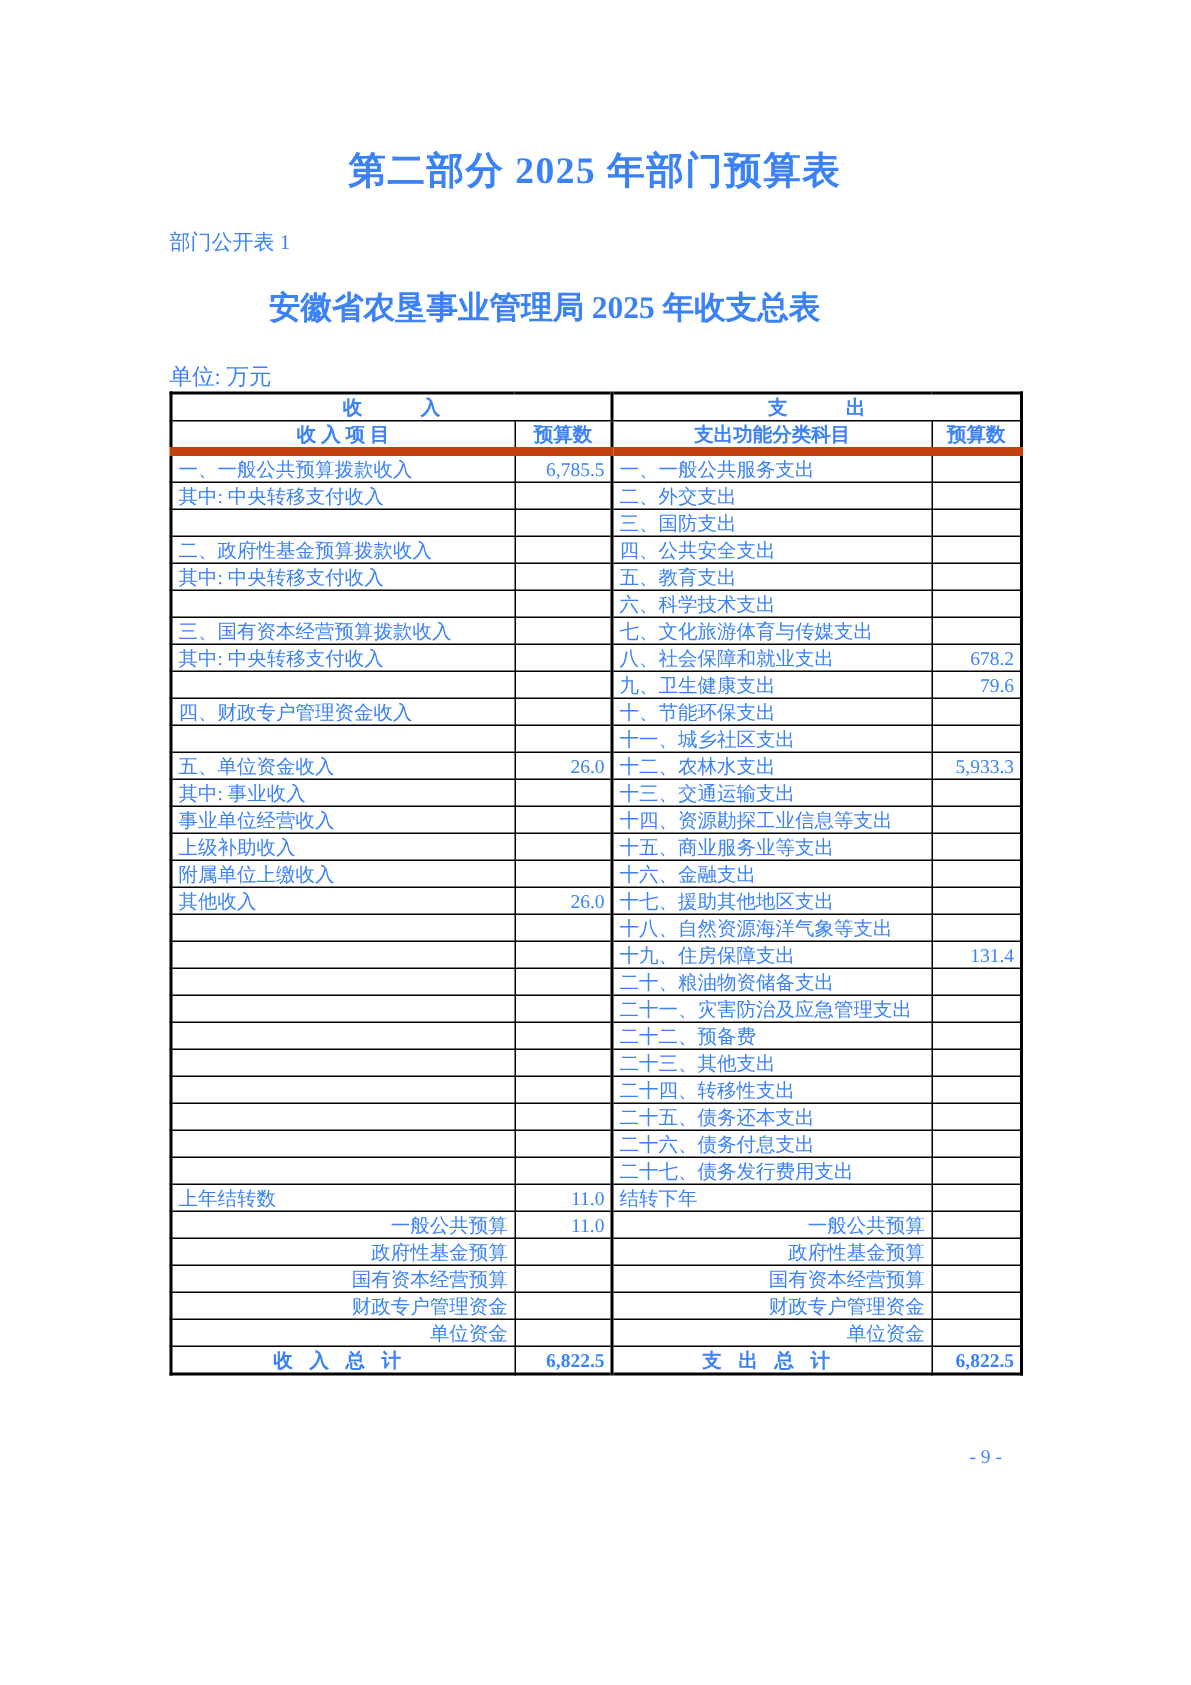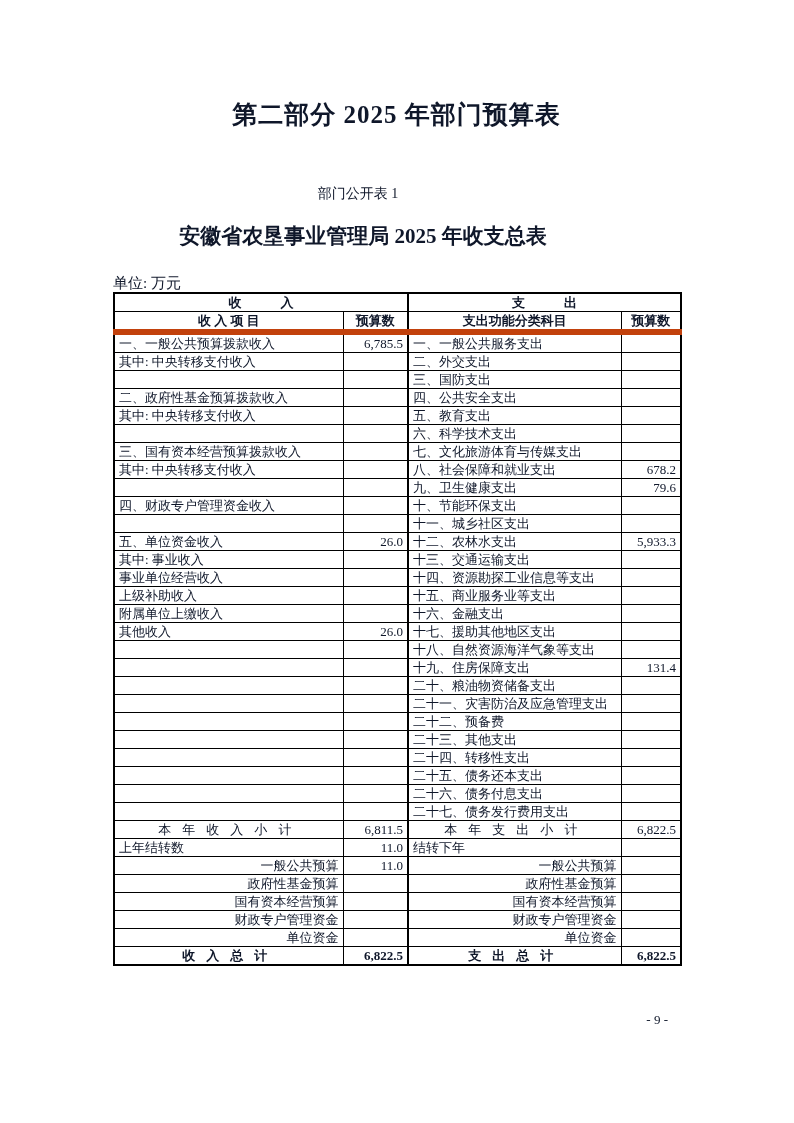--- a/index.html
+++ b/index.html
@@ -1,33 +1,33 @@
 <!DOCTYPE html>
 <html><head>
 <meta charset="utf-8">
 <style>
   * { box-sizing: border-box; }
   html, body { margin: 0; padding: 0; background: #ffffff; }
   .page {
     width: 794px; height: 1123px; margin: 0 auto;
-    background: #ffffff; color: #0f172a;
+    background: #ffffff; color: #3b82f6;
     font-family: "Liberation Serif", "DejaVu Serif", serif;
     padding: 0 114px 0 113px;
     position: relative;
   }
   .part-title {
     margin: 0; padding-top: 100px;
     font-size: 25px; font-weight: bold;
     text-align: center; letter-spacing: 1px;
     line-height: 30px;
   }
   .table-label {
-    margin-top: 56px;
+    margin-top: 25px;
     font-size: 14px; line-height: 16px;
-    text-align: center; padding-right: 77px;
+    text-align: left; padding-right: 77px;
   }
   .table-title {
     margin: 22px 67px 0 0;
     font-size: 21px; font-weight: bold;
     text-align: center; line-height: 25px;
   }
   .unit-note {
     margin-top: 26px;
     font-size: 15px; line-height: 16px;
     padding-right: 1px;
@@ -256,26 +256,20 @@
           <td class="num"></td>
           <td class="item div2">二十六、债务付息支出</td>
           <td class="num"></td>
         </tr>
         <tr>
           <td class="item"></td>
           <td class="num"></td>
           <td class="item div2">二十七、债务发行费用支出</td>
           <td class="num"></td>
         </tr>
-        <tr class="subtotal">
-          <td class="item">本 年 收 入 小 计</td>
-          <td class="num">6,811.5</td>
-          <td class="item div2">本 年 支 出 小 计</td>
-          <td class="num">6,822.5</td>
-        </tr>
         <tr>
           <td class="item">上年结转数</td>
           <td class="num">11.0</td>
           <td class="item div2">结转下年</td>
           <td class="num"></td>
         </tr>
         <tr>
           <td class="item lv3">一般公共预算</td>
           <td class="num">11.0</td>
           <td class="item div2 lv3">一般公共预算</td>

